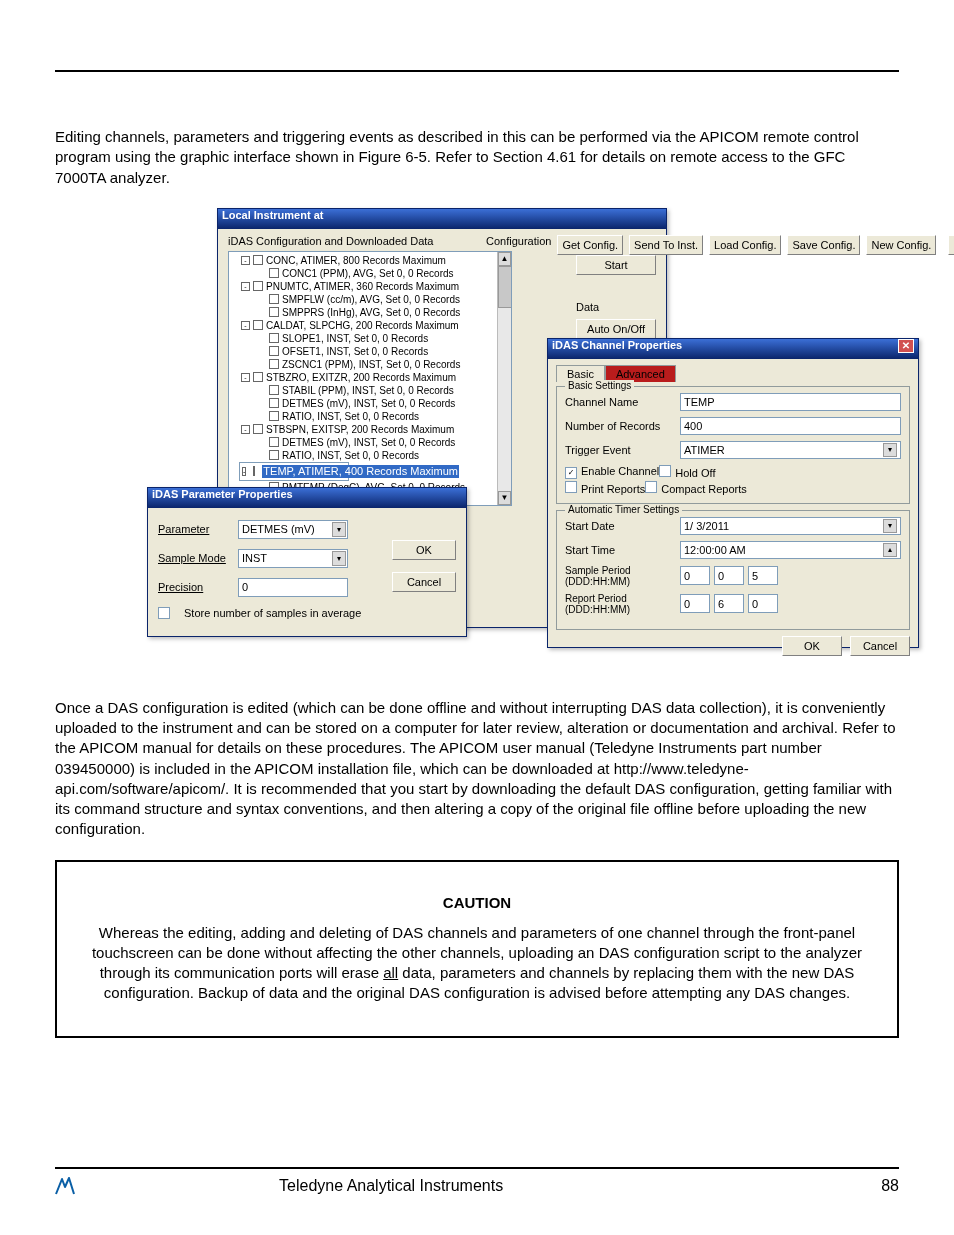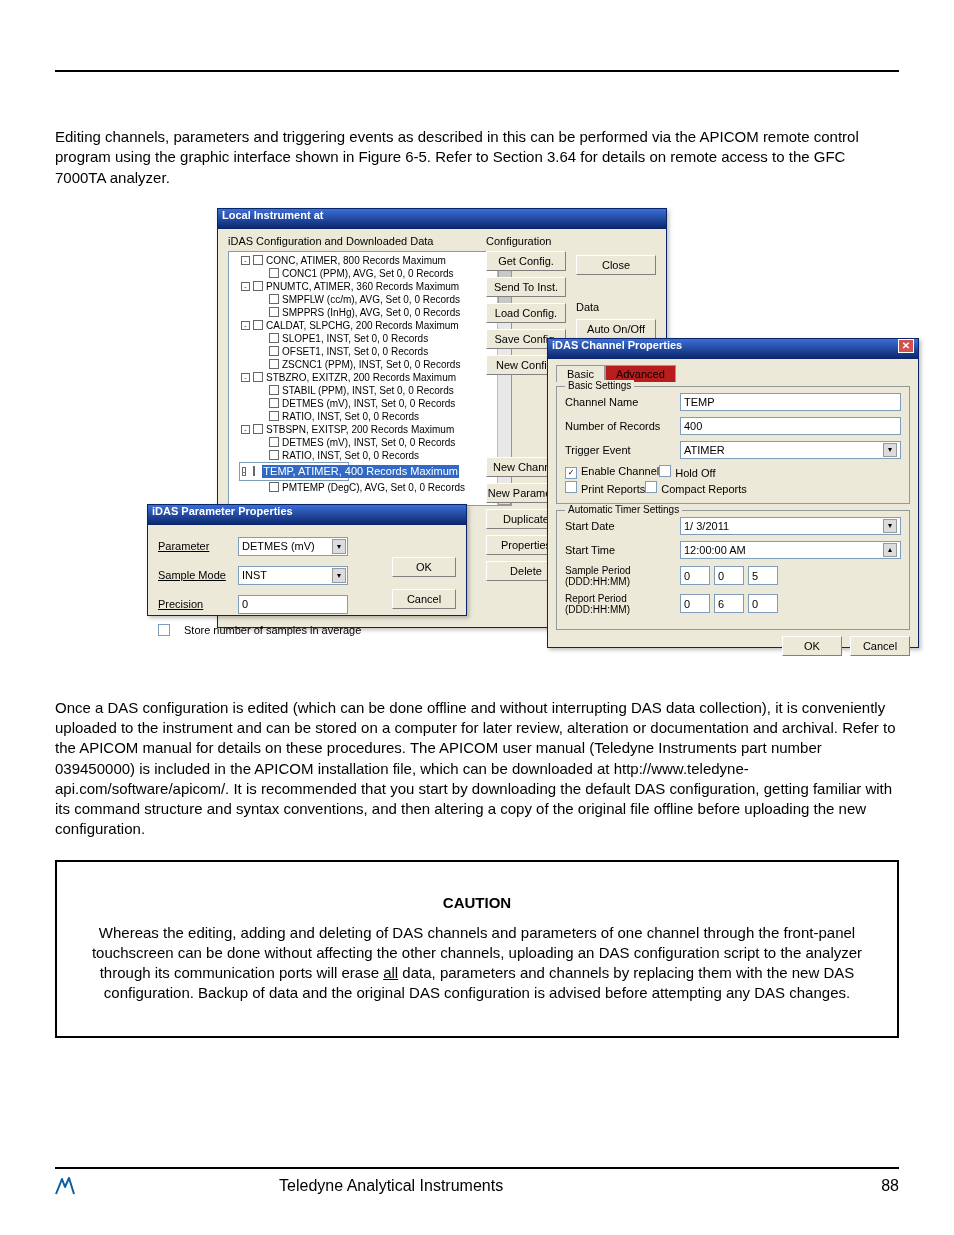--- a/index.html
+++ b/index.html
@@ -110,21 +110,21 @@
     display:flex; flex-direction:column;
   }
   .tree-scroll .sbtn{height:14px;background:#dcdcdc;border:1px solid #999;display:flex;align-items:center;justify-content:center;font-size:8px;}
   .tree-scroll .sthumb{flex:1;}
   .tree-scroll .sthumb::after{content:"";display:block;width:100%;height:40px;background:#c8c8c8;border:1px solid #999;}
 
   .col-buttons {
     position:absolute;
     left: 268px; top: 6px;
     width: 80px;
-    display:flex; flex-direction:column; gap:6px;
+    display:flex; flex-direction:row; gap:6px;
   }
   .col-buttons .cap{font-size:11px;margin-bottom:-2px;}
   .wbtn {
     height: 20px;
     background:#ece9d8;
     border:1px solid #808080;
     border-top-color:#fff;border-left-color:#fff;
     font-size:11px;
     padding:0 4px;
     display:flex;align-items:center;justify-content:center;
@@ -132,22 +132,22 @@
   }
   .col-buttons2 {
     position:absolute;
     left:358px; top:6px;
     width:80px;
     display:flex; flex-direction:column; gap:6px;
   }
 
   
   .param-win{
-    left:0; top:296px;
-    width:320px; height:112px;
+    left:0; top:279px;
+    width:320px; height:150px;
   }
   .param-body{padding:12px 10px;}
   .frow{display:flex;align-items:center;gap:10px;margin-bottom:10px;font-size:11px;}
   .frow label{width:70px;text-decoration:underline;}
   .sel,.txt{
     height:19px;border:1px solid #7f9db9;background:#fff;padding:0 3px;font-size:11px;display:flex;align-items:center;justify-content:space-between;gap:4px;
   }
   .sel{width:110px;}
   .sel .dd{width:14px;height:15px;background:#dcdcdc;border:1px solid #999;display:flex;align-items:center;justify-content:center;font-size:8px;margin-right:-2px;}
   .txt{width:110px;}
@@ -202,21 +202,21 @@
   .footer .logo svg{display:block;}
   .footer .company{flex:1;text-align:center;margin-left:-180px;}
   .footer .pnum{ }
 </style>
 </head>
 <body>
 
 <div class="page">
   <div class="top-rule"></div>
 
-  <div class="para">Editing channels, parameters and triggering events as described in this can be performed via the APICOM remote control program using the graphic interface shown in Figure 6-5.  Refer to Section 3.64 for details on remote access to the GFC 7000TA analyzer.</div>
+  <div class="para">Editing channels, parameters and triggering events as described in this can be performed via the APICOM remote control program using the graphic interface shown in Figure 6-5.  Refer to Section 4.61 for details on remote access to the GFC 7000TA analyzer.</div>
 
   <div class="figure-wrap">
 
     <div class="win main-win">
       <div class="titlebar">
         <span>Local Instrument at</span>
       </div>
       <div class="main-body">
         <div class="config-label">iDAS Configuration and Downloaded Data</div>
 
@@ -331,21 +331,21 @@
           <div style="height:70px"></div>
           <div class="wbtn">New Channel</div>
           <div class="wbtn">New Parameter</div>
           <div class="wbtn">Duplicate</div>
           <div class="wbtn">Properties</div>
           <div class="wbtn">Delete</div>
         </div>
 
         <div class="col-buttons2">
           <div style="height:14px"></div>
-          <div class="wbtn">Close</div>
+          <div class="wbtn">Start</div>
           <div style="height:14px"></div>
           <div class="cap">Data</div>
           <div class="wbtn">Auto On/Off</div>
           <div class="wbtn" style="color:#999">Get Data</div>
         </div>
       </div>
     </div>
 
     <div class="win param-win">
       <div class="titlebar">

